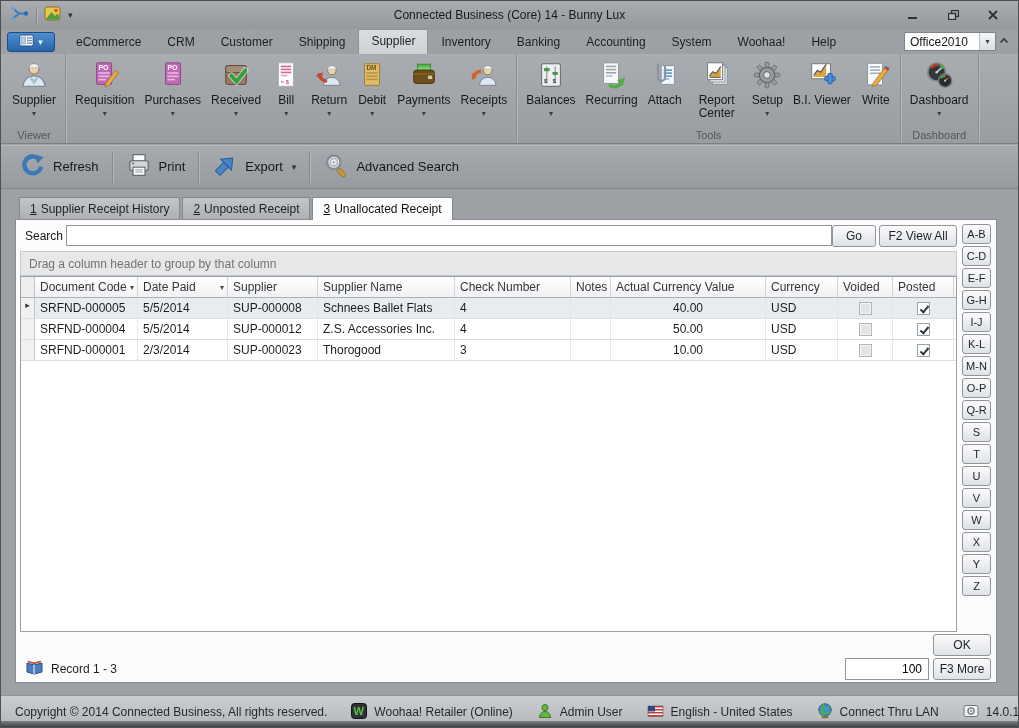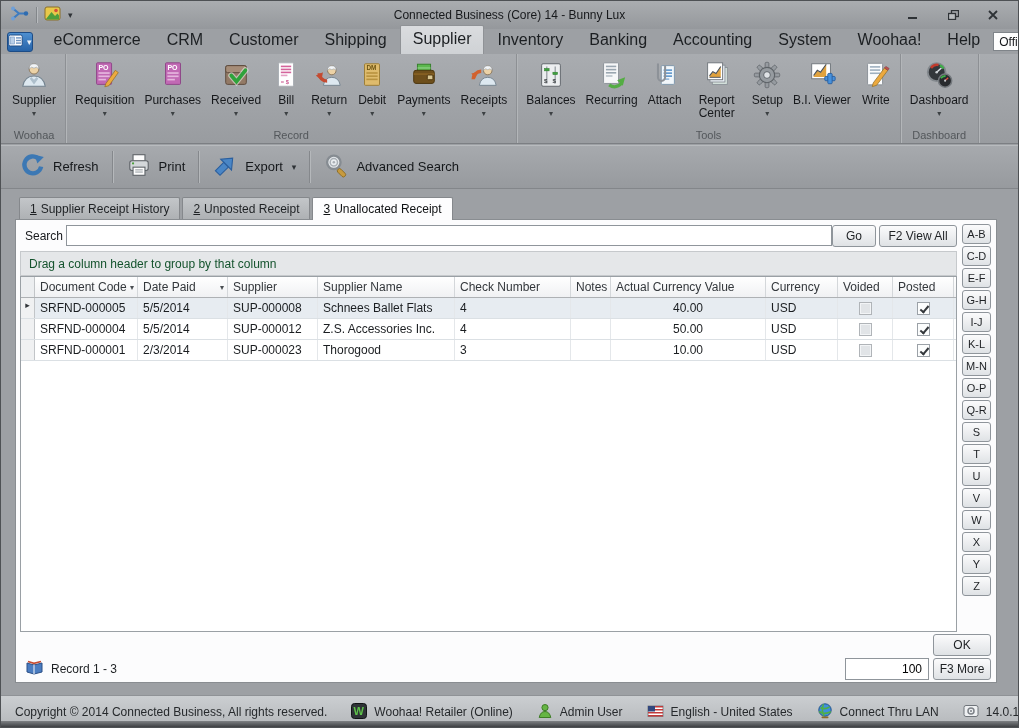--- a/index.html
+++ b/index.html
@@ -18,21 +18,21 @@
   .win-controls { margin-left:auto; display:flex; gap:18px; z-index:2; padding-right:6px; }
   .win-btn { display:flex; align-items:center; justify-content:center; width:22px; height:16px; cursor:default; }
 
   
   .menubar { position:absolute; top:28px; left:0; right:0; height:25px; display:flex; align-items:flex-end; padding:0 4px; }
   .app-btn { width:48px; height:20px; margin:0 8px 2px 2px; border-radius:3px;
              background:linear-gradient(#4e8fd0,#2763a8); border:1px solid #1d4c86;
              display:flex; align-items:center; justify-content:center; gap:4px; }
   .app-caret { color:#eaf1f8; font-size:9px; }
   .menu-tabs { display:flex; align-items:flex-end; height:25px; }
-  .menu-tab { padding:4px 13px 5px; font-size:16px; color:#1c1f22; white-space:nowrap; }
+  .menu-tab { padding:4px 13px 5px; font-size:12px; color:#1c1f22; white-space:nowrap; }
   .menu-tab.active { background:linear-gradient(#dadcdf,#cfd2d5); border:1px solid #8f9296; border-bottom:none;
                      border-radius:2px 2px 0 0; padding:4px 12px 6px; }
   .theme-area { margin-left:auto; display:flex; align-items:center; gap:2px; margin-bottom:3px; padding-right:4px; }
   .theme-combo { display:flex; align-items:center; width:92px; height:19px; background:#fdfdfd;
                  border:1px solid #7f8489; }
   .theme-val { flex:1; font-size:12px; color:#17191c; padding-left:5px; }
   .combo-arrow { width:16px; height:100%; border-left:1px solid #b9bcbf; display:flex; align-items:center;
                  justify-content:center; font-size:8px; color:#3c4043; background:linear-gradient(#f4f5f6,#dcdfe2); }
 
   
@@ -71,21 +71,21 @@
              background:#fcfcfd; border:1px solid #898d91; }
   .search-row { position:absolute; left:4px; top:4px; width:937px; height:23px; display:flex; align-items:center; }
   .search-label { width:46px; font-size:12px; color:#17191c; padding-left:5px; }
   .search-input { flex:1; height:21px; border:1px solid #8f959b; background:#fff; padding:0 4px;
                   font:12px "Liberation Sans","DejaVu Sans",sans-serif; outline:none; }
   .btn { background:linear-gradient(#fbfbfc,#dfe2e5); border:1px solid #8f959b; border-radius:3px;
          font-size:12px; color:#1e2124; display:flex; align-items:center; justify-content:center; cursor:default; }
   .go-btn { width:44px; height:22px; }
   .viewall-btn { width:78px; height:22px; margin-left:3px; }
   .group-band { position:absolute; left:4px; top:31px; width:937px; height:25px; background:#e5e7e9;
-                border:1px solid #c6c9cc; font-size:12px; color:#14532d; display:flex; align-items:center; padding-left:8px; }
+                border:1px solid #c6c9cc; font-size:12px; color:#737373; display:flex; align-items:center; padding-left:8px; }
   .alpha-col { position:absolute; right:5px; top:4px; width:29px; display:flex; flex-direction:column; gap:2px; }
   .alpha-btn { height:20px; font-size:11px; }
 
   
   .grid { position:absolute; left:4px; top:56px; width:937px; height:356px; background:#fff;
           border:1px solid #9aa0a5; overflow:hidden; }
   .gh { display:flex; height:21px; background:linear-gradient(#ffffff,#f0f1f3); border-bottom:1px solid #aeb1b4;
         font-size:12px; color:#33373b; }
   .ghc { position:relative; display:flex; align-items:center; padding:0 5px; border-right:1px solid #d4d7da;
          white-space:nowrap; overflow:hidden; }
@@ -223,21 +223,21 @@
                 <path d="M4 28q2-11 12-11t12 11z" fill="#dde8f0" stroke="#74838f" stroke-width="1.2"></path>
                 <ellipse cx="16" cy="9.5" rx="5.2" ry="5.5" fill="#ecd2a6" stroke="#8a755a"></ellipse>
                 <path d="M10.8 9.5q0-5.5 5.2-5.5t5.2 5.5l-2.6-1.8-2.6 1-2.6-1z" fill="#f2f4f6" stroke="#98a1a9" stroke-width="0.7"></path>
                 <path d="M13 18l3 3 3-3 1.5 2-4.5 6-4.5-6z" fill="#aebfcc"></path>
               </svg>
             </span>
           <span class="rb-label">Supplier</span>
           <span class="rb-caret">▾</span>
         </div>
       </div>
-      <div class="rb-group-label">Woohaa</div>
+      <div class="rb-group-label">Viewer</div>
     </div>
 
     <div class="rb-group">
       <div class="rb-items">
         <div class="rb-item">
           <span class="rb-ico">
               <svg viewBox="0 0 32 32" width="30" height="30">
                 <rect x="7" y="3" width="16" height="23" rx="1" fill="#c169b4" stroke="#8d4486"></rect>
                 <text x="9" y="11" font-size="7.5" font-weight="bold" fill="#fff">PO</text>
                 <rect x="9" y="13" width="12" height="1.8" fill="#e5b5de"></rect>
@@ -334,21 +334,20 @@
                 <ellipse cx="20" cy="11" rx="4.6" ry="4.8" fill="#ecd2a6" stroke="#8a755a"></ellipse>
                 <path d="M15.4 11q0-4.8 4.6-4.8t4.6 4.8l-2.3-1.6-2.3 0.9-2.3-0.9z" fill="#f2f4f6" stroke="#98a1a9" stroke-width="0.6"></path>
                 <path d="M4.5 20.5A8.5 8.5 0 0113 12" fill="none" stroke="#d2622f" stroke-width="3.6"></path>
                 <polygon points="2.5,14.5 10,12.5 6.5,20" fill="#d2622f"></polygon>
               </svg>
             </span>
           <span class="rb-label">Receipts</span>
           <span class="rb-caret">▾</span>
         </div>
       </div>
-      <div class="rb-group-label">Record</div>
     </div>
 
     <div class="rb-group">
       <div class="rb-items">
         <div class="rb-item">
           <span class="rb-ico">
               <svg viewBox="0 0 32 32" width="30" height="30">
                 <rect x="6" y="4" width="20" height="24" rx="1.5" fill="#eceef0" stroke="#5f646a"></rect>
                 <line x1="11.5" y1="7" x2="11.5" y2="25" stroke="#9aa0a5" stroke-width="1.4"></line>
                 <line x1="20.5" y1="7" x2="20.5" y2="25" stroke="#9aa0a5" stroke-width="1.4"></line>

